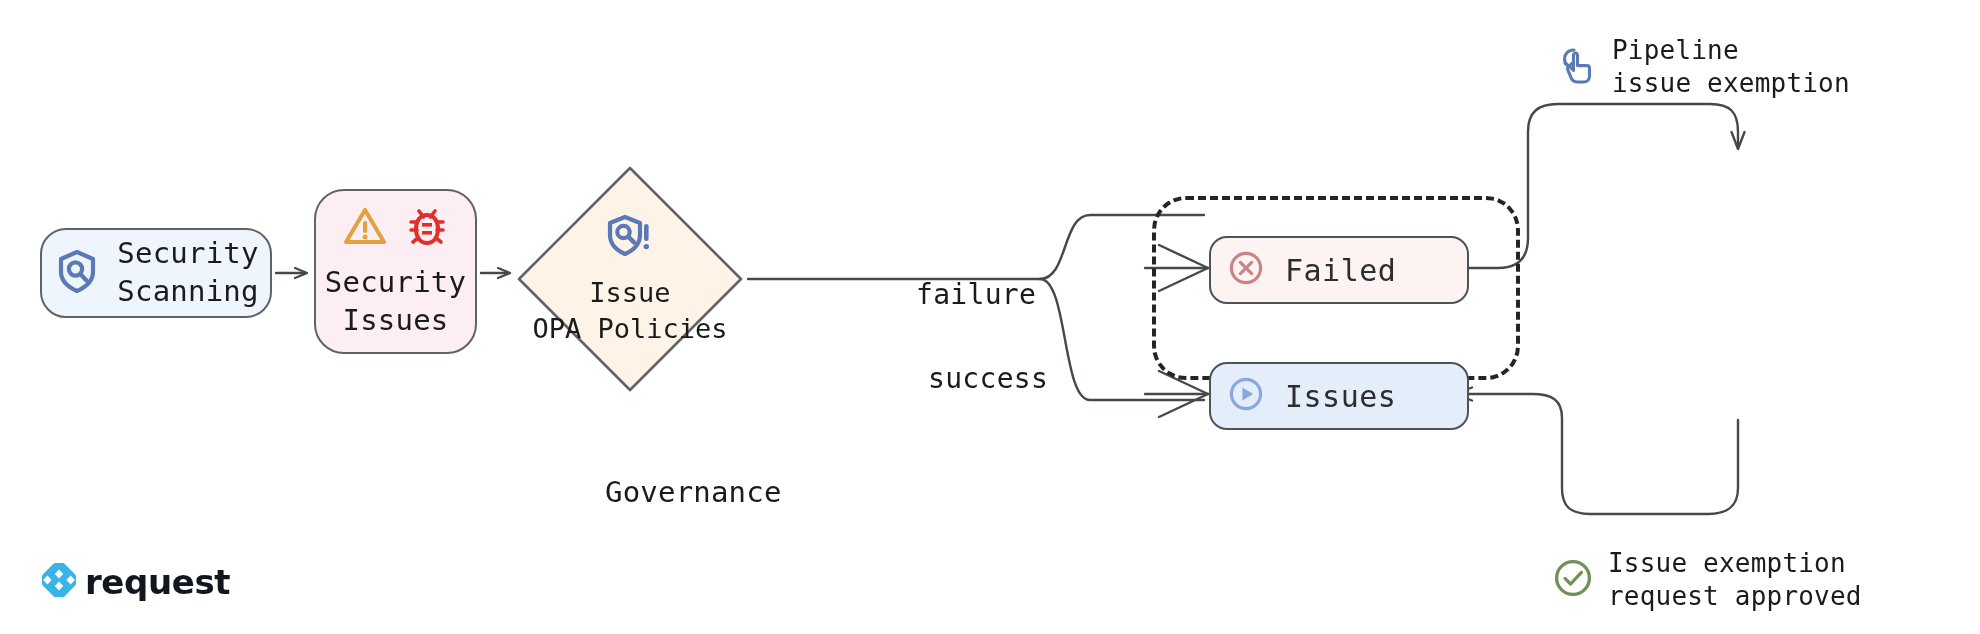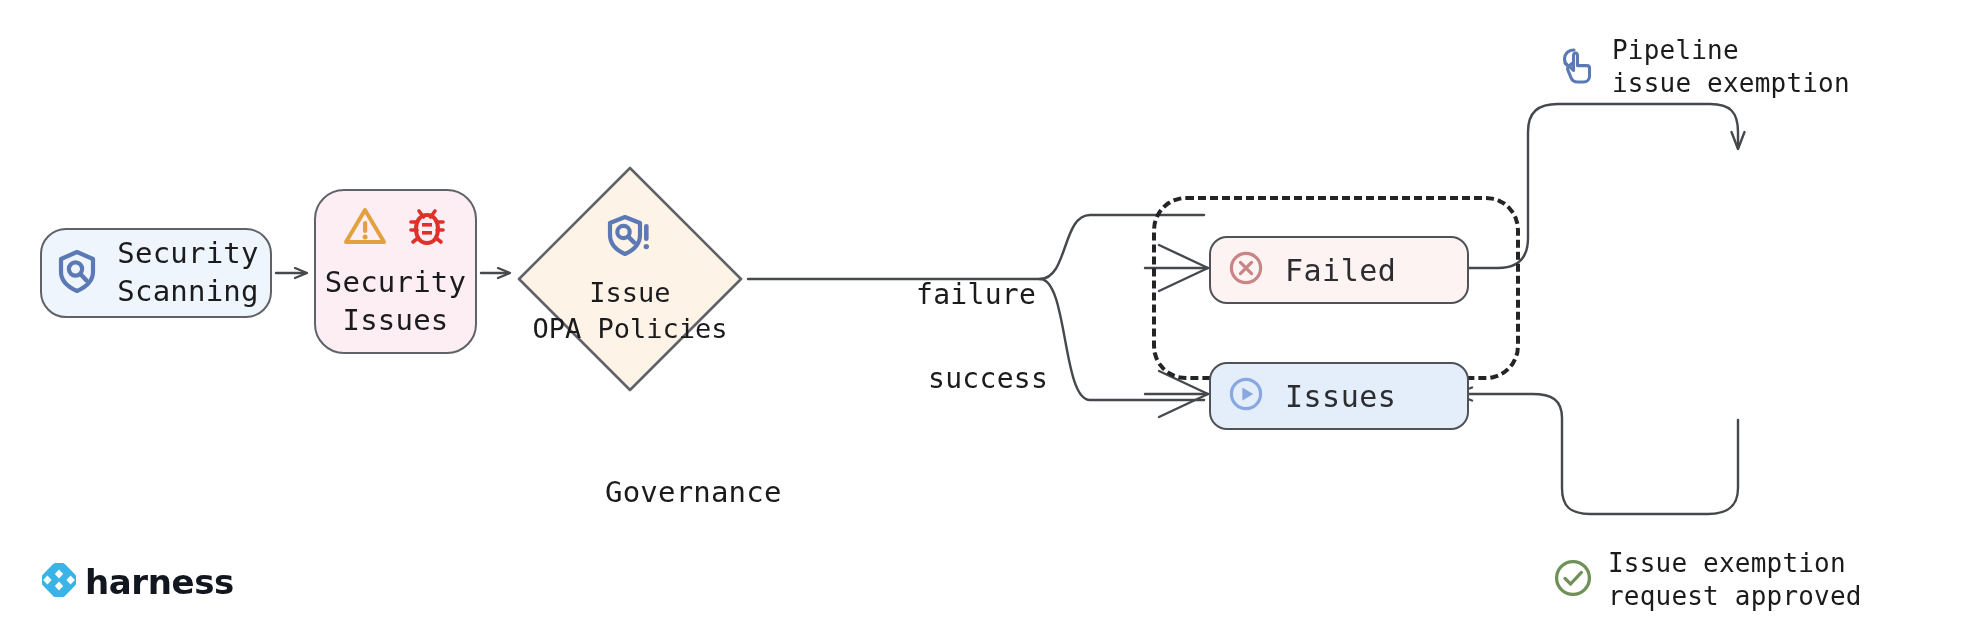--- a/index.html
+++ b/index.html
@@ -357,16 +357,16 @@
       <svg width="34" height="34" viewBox="0 0 34 34" xmlns="http://www.w3.org/2000/svg">
         <rect x="1.6" y="1.6" width="30.8" height="30.8" rx="9" ry="9" transform="rotate(45 17 17)" fill="#3ab3e6"></rect>
         <g fill="#ffffff">
           <path d="M17 6.6 L21.2 11 L17 15.4 L12.8 11 Z"></path>
           <path d="M17 18.6 L21.2 23 L17 27.4 L12.8 23 Z"></path>
           <path d="M5.4 12.6 L9.6 17 L5.4 21.4 L1.2 17 Z"></path>
           <path d="M28.6 12.6 L32.8 17 L28.6 21.4 L24.4 17 Z"></path>
         </g>
       </svg>
     </span>
-    <span class="wordmark">harness</span>
+    <span class="wordmark">request</span>
   </div>
 
 </div>
 
 </body></html>

